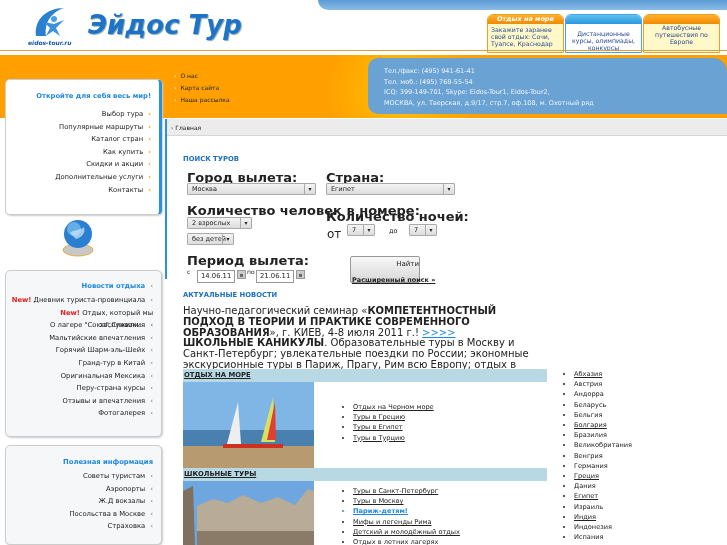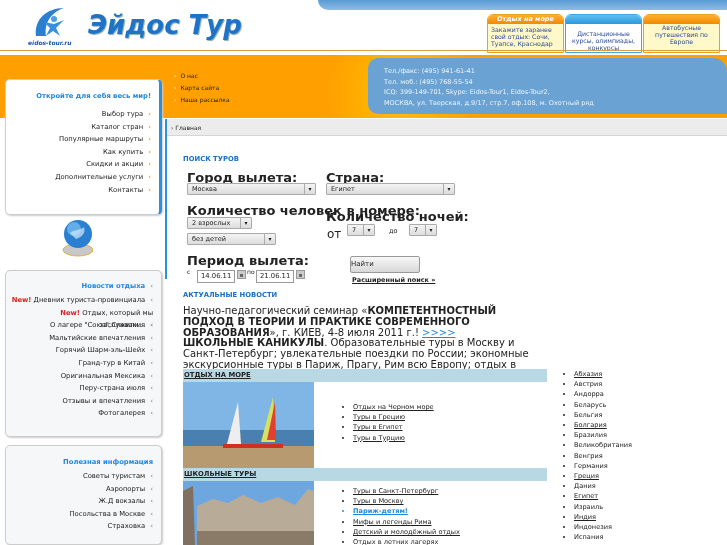--- a/index.html
+++ b/index.html
@@ -37,21 +37,21 @@
 #box1{top:79px;height:136px;border-right:3px solid #2a90e0}
 #box2{top:270px;height:167px;background:#f5f7f9}
 #box3{top:445px;height:100px;background:#f5f7f9}
 #globe{left:60px;top:217px;width:36px;height:40px}
 
 .lbl{font-weight:bold;font-size:13px;color:#222}
 .sel{height:12px;border:1px solid #aaa;background:linear-gradient(#f4f4f4,#dcdcdc);font-size:6.5px;line-height:10px;padding-left:4px;border-radius:1px}
 .sel .arr{position:absolute;right:0;top:0;width:11px;height:10px;border-left:1px solid #aaa;text-align:center;font-size:6px}
 .inp{height:13px;border:1px solid #999;background:#fff;font-size:6.8px;line-height:11px;padding-left:3px}
 .cal{width:9px;height:9px;background:#ccc;border:1px solid #999;font-size:6px;text-align:center;line-height:7px;color:#666}
-#findbtn{left:350px;top:256px;width:70px;height:17px;border:1px solid #999;border-radius:2px;background:linear-gradient(#f7f7f7,#d8d8d8);font-size:7px;text-align:left;line-height:15px}
+#findbtn{left:350px;top:256px;width:70px;height:27px;border:1px solid #999;border-radius:2px;background:linear-gradient(#f7f7f7,#d8d8d8);font-size:7px;text-align:right;line-height:15px}
 .sect{color:#1e6fc0;font-weight:bold;font-size:6.8px}
 .news{font-size:10px;line-height:11px}
 .more{color:#1e88e0;text-decoration:underline}
 .catbar{left:183px;width:364px;height:13px;background:#b8d8e4;font-weight:bold;font-size:6.8px;line-height:13px;padding-left:1px}
 .catbar span{text-decoration:underline}
 .photo{left:183px;width:131px}
 .blist{list-style:disc;font-size:6.6px;line-height:10.2px}
 .blist li{text-decoration:underline}
 .blist li.hl{color:#1e88e0;font-weight:bold}
 #countries{left:560px;top:369px;list-style:disc;font-size:6.6px;line-height:10.2px;padding-left:14px}
@@ -96,22 +96,22 @@
   <div>МОСКВА, ул. Тверская, д.9/17, стр.7, оф.108, м. Охотный ряд</div>
 </div>
 
 <div id="crumbbar" class="abs"><span>› </span><span>Главная</span></div>
 <div id="bluebar" class="abs"></div>
 
 <div id="box1" class="abs lbox">
   <div class="ttl" style="margin-top:12px;margin-bottom:8px">Откройте для себя весь мир!</div>
   <ul>
     <li><span>Выбор тура</span><span class="chev">‹</span></li>
+    <li><span>Популярные маршруты</span><span class="chev">‹</span></li>
     <li><span>Каталог стран</span><span class="chev">‹</span></li>
-    <li><span>Популярные маршруты</span><span class="chev">‹</span></li>
     <li><span>Как купить</span><span class="chev">‹</span></li>
     <li><span>Скидки и акции</span><span class="chev">‹</span></li>
     <li><span>Дополнительные услуги</span><span class="chev">‹</span></li>
     <li><span>Контакты</span><span class="chev">‹</span></li>
   </ul>
 </div>
 
 <svg id="globe" class="abs" viewBox="0 0 36 40">
   <ellipse cx="18" cy="33" rx="15" ry="6" fill="#c8c8c8" stroke="#e0b040" stroke-width="1"></ellipse>
   <circle cx="18" cy="17" r="14" fill="#2a7fd0"></circle>
@@ -122,21 +122,21 @@
 <div id="box2" class="abs lbox">
   <div class="ttl" style="margin-top:9px;margin-bottom:2px;line-height:12px"><span>Новости отдыха</span><span class="chev g" style="color:#999;margin-left:5px">‹</span></div>
   <ul>
     <li><span class="new">New!</span> <span>Дневник туриста-провинциала</span><span class="chev g">‹</span></li>
     <li><span class="new">New!</span> <span>Отдых, который мы заслужили...</span><span class="chev g">‹</span></li>
     <li><span>О лагере "Союз",Словакия</span><span class="chev g">‹</span></li>
     <li><span>Мальтийские впечатления</span><span class="chev g">‹</span></li>
     <li><span>Горячий Шарм-эль-Шейх</span><span class="chev g">‹</span></li>
     <li><span>Гранд-тур в Китай</span><span class="chev g">‹</span></li>
     <li><span>Оригинальная Мексика</span><span class="chev g">‹</span></li>
-    <li><span>Перу-страна июля</span><span class="chev g">‹</span></li>
+    <li><span>Перу-страна курсы</span><span class="chev g">‹</span></li>
     <li><span>Отзывы и впечатления</span><span class="chev g">‹</span></li>
     <li><span>Фотогалерея</span><span class="chev g">‹</span></li>
   </ul>
 </div>
 
 <div id="box3" class="abs lbox">
   <div class="ttl" style="margin-top:12px;margin-bottom:4px">Полезная информация</div>
   <ul>
     <li><span>Советы туристам</span><span class="chev g">‹</span></li>
     <li><span>Аэропорты</span><span class="chev g">‹</span></li>
@@ -147,21 +147,21 @@
 </div>
 
 <div class="abs sect" style="left:183px;top:155px">ПОИСК ТУРОВ</div>
 <div class="abs lbl" style="left:187px;top:170px">Город вылета:</div>
 <div class="abs sel" style="left:187px;top:183px;width:129px"><span>Москва</span><span class="arr">▾</span></div>
 <div class="abs lbl" style="left:326px;top:170px">Страна:</div>
 <div class="abs sel" style="left:326px;top:183px;width:129px"><span>Египет</span><span class="arr">▾</span></div>
 
 <div class="abs lbl" style="left:187px;top:203px">Количество человек в номере:</div>
 <div class="abs sel" style="left:187px;top:217px;width:65px"><span>2 взрослых</span><span class="arr">▾</span></div>
-<div class="abs sel" style="left:187px;top:233px;width:89px"><span>без детей</span><span class="arr">▾</span></div>
+<div class="abs sel" style="left:187px;top:233px;width:47px"><span>без детей</span><span class="arr">▾</span></div>
 
 <div class="abs lbl" style="left:326px;top:209px">Количество ночей:</div>
 <div class="abs" style="left:327px;top:227px;font-size:12px">от</div>
 <div class="abs sel" style="left:347px;top:224px;width:28px"><span>7</span><span class="arr">▾</span></div>
 <div class="abs" style="left:389px;top:227px;font-size:6.5px">до</div>
 <div class="abs sel" style="left:409px;top:224px;width:28px"><span>7</span><span class="arr">▾</span></div>
 
 <div class="abs lbl" style="left:187px;top:253px">Период вылета:</div>
 <div class="abs" style="left:187px;top:268px;font-size:6px">с</div>
 <div class="abs inp" style="left:197px;top:270px;width:38px">14.06.11</div>

